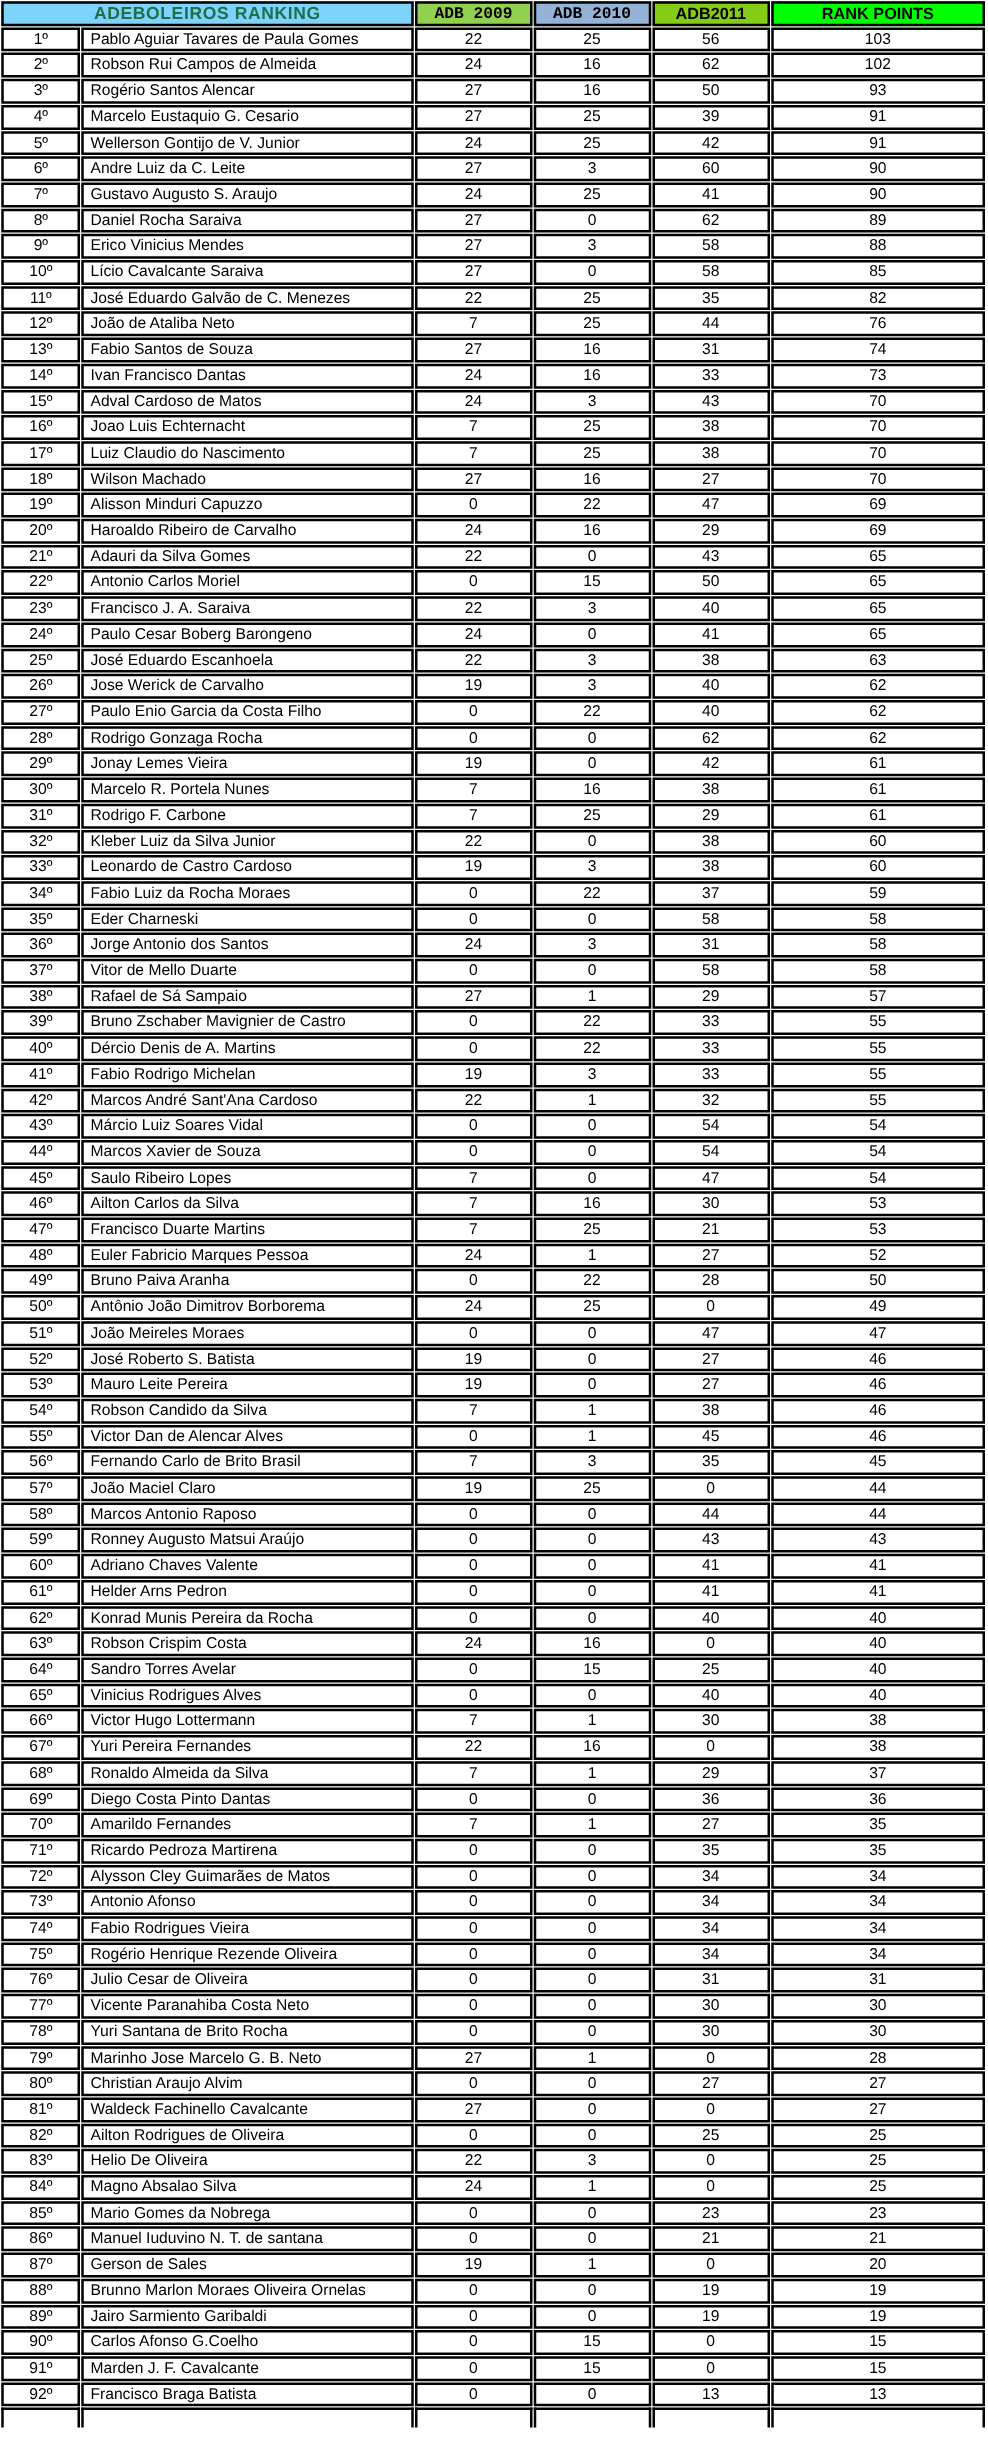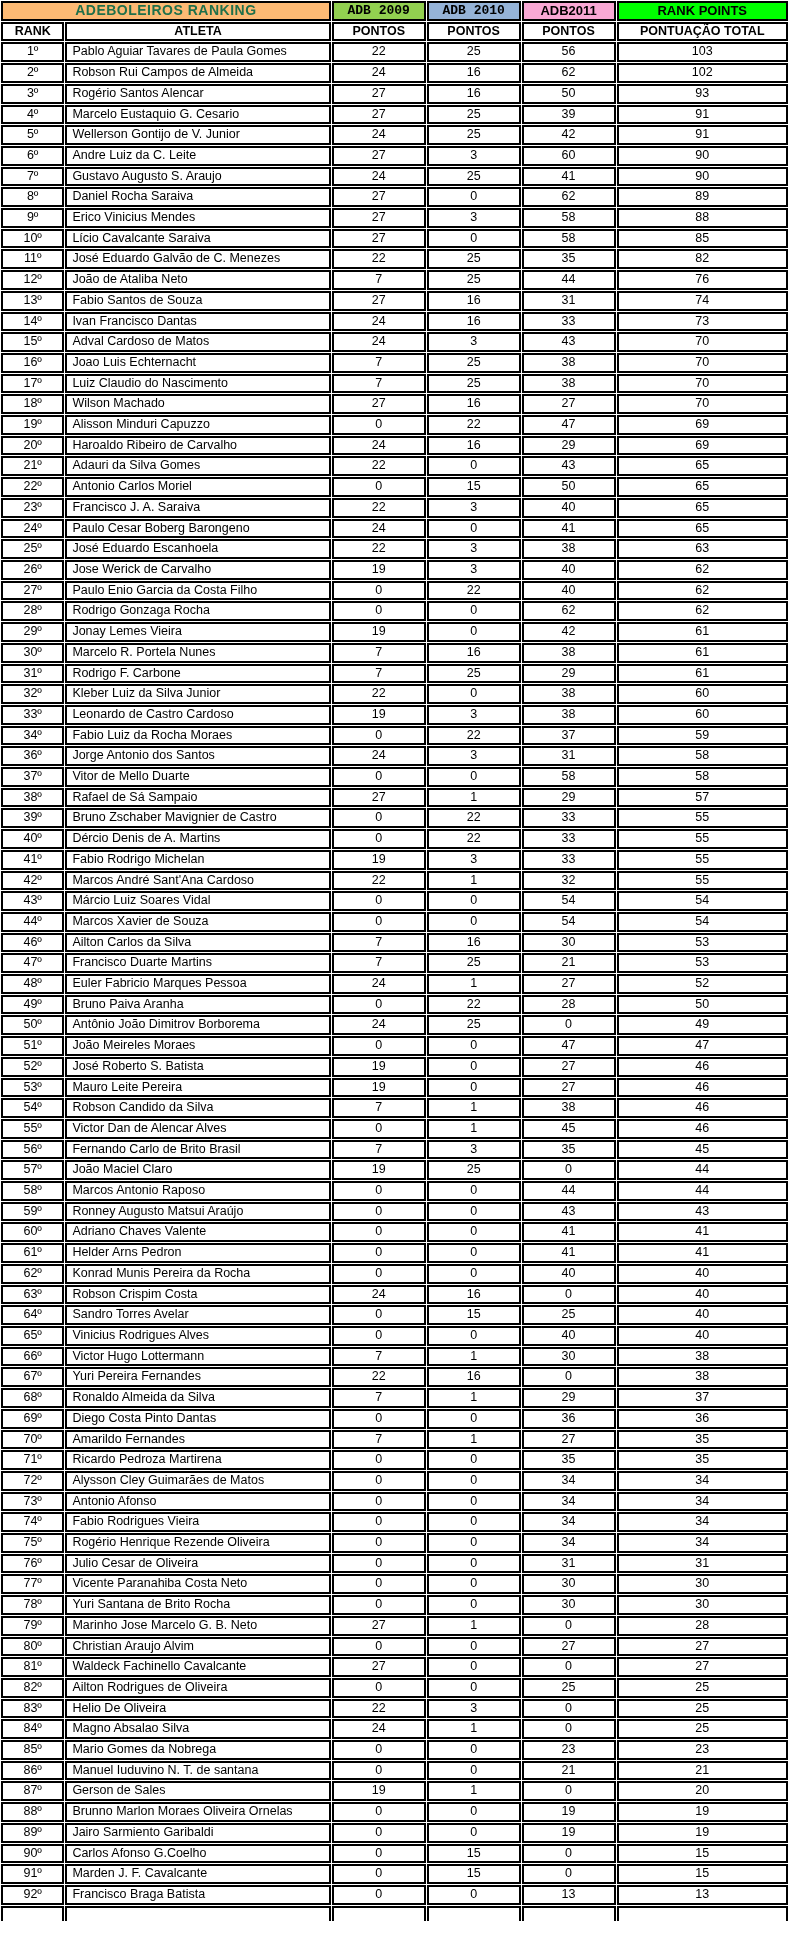--- a/index.html
+++ b/index.html
@@ -79,33 +79,25 @@
     <colgroup>
       <col class="c-rank">
       <col class="c-name">
       <col class="c-pts">
       <col class="c-pts">
       <col class="c-pts">
       <col class="c-total">
     </colgroup>
     <thead>
       <tr>
-        <th class="title-cell" colspan="2" style="background-color: #fdba74; color: rgb(31, 111, 74);">ADEBOLEIROS RANKING</th>
+        <th class="title-cell" colspan="2" style="background-color: #7dd3fc; color: rgb(31, 111, 74);">ADEBOLEIROS RANKING</th>
         <th class="year-cell" style="background-color: rgb(146, 208, 80); font-family: Liberation Mono, monospace;">ADB 2009</th>
         <th class="year-cell" style="background-color: rgb(149, 179, 215); font-family: Liberation Mono, monospace;">ADB 2010</th>
-        <th class="year-cell" style="background-color: #f9a8d4;">ADB2011</th>
+        <th class="year-cell" style="background-color: #84cc16;">ADB2011</th>
         <th class="year-cell" style="background-color: rgb(0, 255, 0);">RANK POINTS</th>
-      </tr>
-      <tr>
-        <th class="sub-cell">RANK</th>
-        <th class="sub-cell">ATLETA</th>
-        <th class="sub-cell">PONTOS</th>
-        <th class="sub-cell">PONTOS</th>
-        <th class="sub-cell">PONTOS</th>
-        <th class="sub-cell">PONTUAÇÃO TOTAL</th>
       </tr>
     </thead>
     <tbody>
     <tr>
     <td class="rank-cell">1º</td>
     <td class="name-cell">Pablo Aguiar Tavares de Paula Gomes</td>
     <td class="num-cell">22</td>
     <td class="num-cell">25</td>
     <td class="num-cell">56</td>
     <td class="num-cell">103</td>
@@ -368,20 +360,28 @@
   </tr>
         <tr>
     <td class="rank-cell">34º</td>
     <td class="name-cell">Fabio Luiz da Rocha Moraes</td>
     <td class="num-cell">0</td>
     <td class="num-cell">22</td>
     <td class="num-cell">37</td>
     <td class="num-cell">59</td>
   </tr>
         <tr>
+    <td class="rank-cell">35º</td>
+    <td class="name-cell">Eder Charneski</td>
+    <td class="num-cell">0</td>
+    <td class="num-cell">0</td>
+    <td class="num-cell">58</td>
+    <td class="num-cell">58</td>
+  </tr>
+        <tr>
     <td class="rank-cell">36º</td>
     <td class="name-cell">Jorge Antonio dos Santos</td>
     <td class="num-cell">24</td>
     <td class="num-cell">3</td>
     <td class="num-cell">31</td>
     <td class="num-cell">58</td>
   </tr>
         <tr>
     <td class="rank-cell">37º</td>
     <td class="name-cell">Vitor de Mello Duarte</td>
@@ -437,20 +437,28 @@
     <td class="num-cell">0</td>
     <td class="num-cell">54</td>
     <td class="num-cell">54</td>
   </tr>
         <tr>
     <td class="rank-cell">44º</td>
     <td class="name-cell">Marcos Xavier de Souza</td>
     <td class="num-cell">0</td>
     <td class="num-cell">0</td>
     <td class="num-cell">54</td>
+    <td class="num-cell">54</td>
+  </tr>
+        <tr>
+    <td class="rank-cell">45º</td>
+    <td class="name-cell">Saulo Ribeiro Lopes</td>
+    <td class="num-cell">7</td>
+    <td class="num-cell">0</td>
+    <td class="num-cell">47</td>
     <td class="num-cell">54</td>
   </tr>
         <tr>
     <td class="rank-cell">46º</td>
     <td class="name-cell">Ailton Carlos da Silva</td>
     <td class="num-cell">7</td>
     <td class="num-cell">16</td>
     <td class="num-cell">30</td>
     <td class="num-cell">53</td>
   </tr>

